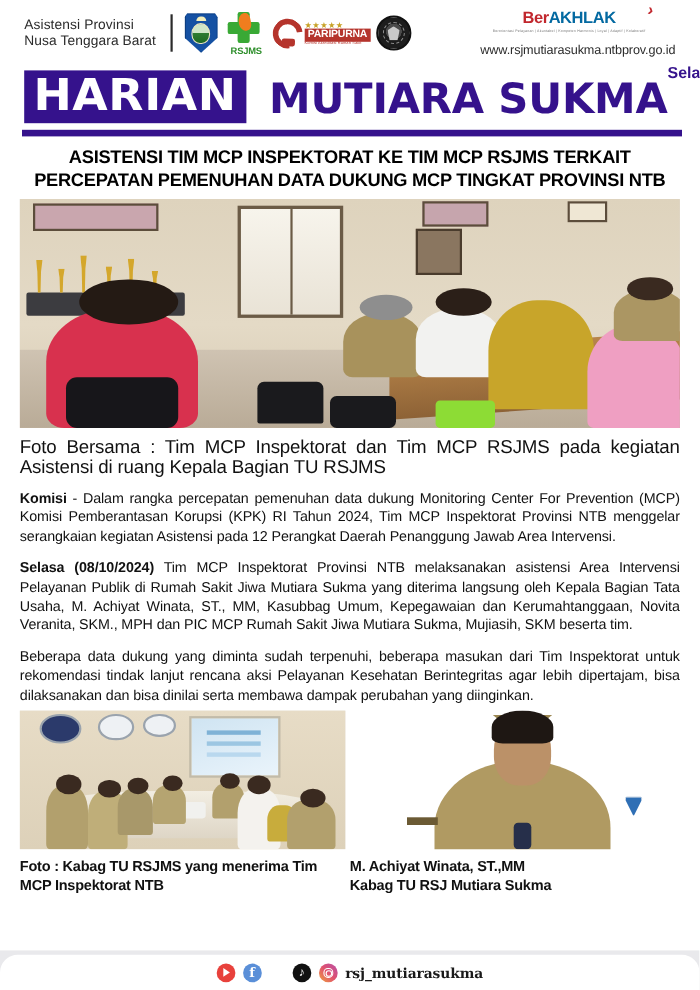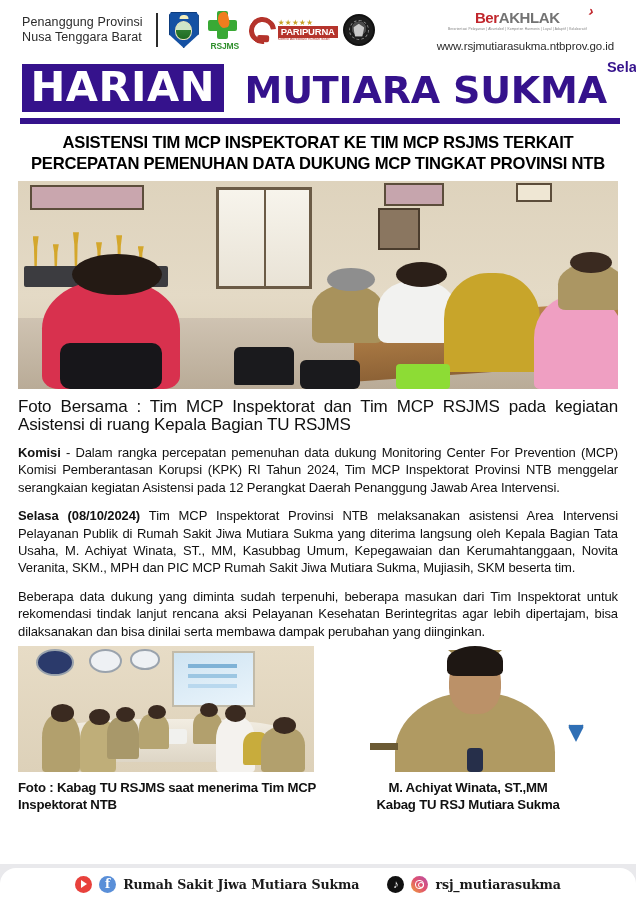--- a/index.html
+++ b/index.html
@@ -96,21 +96,21 @@
     content: ""; position: absolute; left: 50%; top: 50%;
     transform: translate(-50%,-48%);
     width: 11px; height: 13px; background: #c9c9c9;
     clip-path: polygon(50% 0,100% 28%,82% 100%,18% 100%,0 28%);
   }
 
   .topright { margin-left: auto; text-align: center; padding-right: 8px; }
   .berakhlak { position: relative; display: inline-block; }
   .berakhlak .ba1 { font-size: 15px; font-weight: 900; letter-spacing: -.4px; }
   .berakhlak .ba1 .red { color: #c1272d; }
-  .berakhlak .ba1 .dark { color: #737373; }
+  .berakhlak .ba1 .dark { color: #0369a1; }
   .berakhlak .tick {
     position: absolute; right: -7px; top: -7px;
     font-size: 15px; color: #c1272d; font-weight: 700;
     transform: rotate(14deg);
   }
   .berakhlak .ba2 { font-size: 3.2px; color: #7a7a7a; letter-spacing: .2px; line-height: 4.4px; margin-top: 1px; }
   .weburl { font-size: 11.5px; color: #2b2b2b; margin-top: 6px; letter-spacing: -.1px; margin-left: 16px; }
 
   
   .masthead {
@@ -242,21 +242,21 @@
   }
   .para .lead { font-weight: 900; }
 
   
   .caps { display: flex; margin: 7px 18px 0 18px; }
   .cap-l {
     width: 300px; font-size: 13.2px; font-weight: 900;
     line-height: 17px; color: #111; letter-spacing: -.2px;
   }
   .cap-r {
-    flex: 1; text-align: center; font-size: 13.2px; font-weight: 900;
+    flex: 1; font-size: 13.2px; font-weight: 900;
     line-height: 17px; color: #111; letter-spacing: -.2px;
   }
 
   
   .footband {
     position: absolute; left: 0; right: 0; bottom: 0; height: 36px;
     background: #e9e9ec;
   }
   .footpanel {
     position: absolute; left: 0; right: 0; bottom: 0; height: 32px;
@@ -281,21 +281,21 @@
   }
   .gap { width: 14px; }
 </style>
 </head>
 <body>
 
 <div class="page">
 
   <div class="topbar">
     <div>
-      <div class="gov-name">Penanggung Provinsi</div>
+      <div class="gov-name">Asistensi Provinsi</div>
       <div class="gov-name">Nusa Tenggara Barat</div>
     </div>
 
     <div class="vdiv"></div>
 
     <div class="logos">
       <div class="crest">
           <b></b>
           <i></i>
         </div>
@@ -433,34 +433,33 @@
       <div class="pr-collar"></div>
       <div class="pr-tie"></div>
       <div class="pr-head"></div>
       <div class="pr-hair"></div>
       <div class="pr-badge"></div>
       <div class="pr-nametag"></div>
     </div>
   </div>
 
   <div class="caps">
-    <div class="cap-l">Foto : Kabag TU RSJMS saat menerima Tim MCP Inspektorat NTB</div>
+    <div class="cap-l">Foto : Kabag TU RSJMS yang menerima Tim MCP Inspektorat NTB</div>
     <div class="cap-r">
       <div>M. Achiyat Winata, ST.,MM</div>
       <div>Kabag TU RSJ Mutiara Sukma</div>
     </div>
   </div>
 
   <div class="footband">
     <div class="footpanel">
       <div class="sicon ic-yt"></div>
       <div class="sicon ic-fb">
           <span>f</span>
         </div>
-      <div class="shandle">Rumah Sakit Jiwa Mutiara Sukma</div>
       <div class="gap"></div>
       <div class="sicon ic-tt">
           <span>♪</span>
         </div>
       <div class="sicon ic-ig"></div>
       <div class="shandle">rsj_mutiarasukma</div>
     </div>
   </div>
 
 </div>

